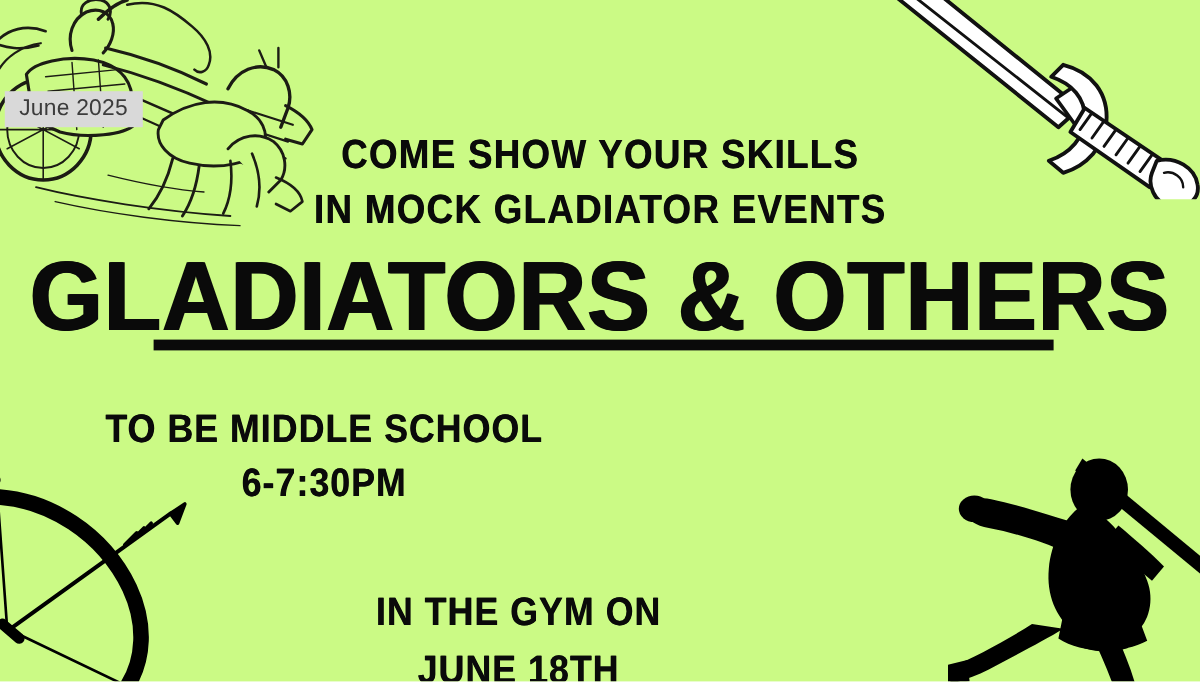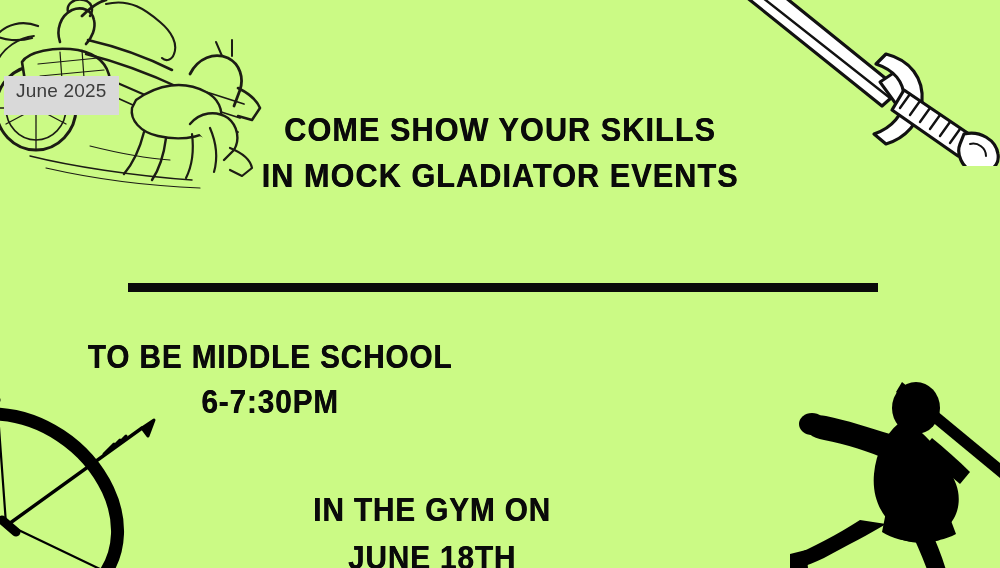--- a/index.html
+++ b/index.html
@@ -135,21 +135,21 @@
     text-transform: uppercase;
     transform: scaleX(0.9);
     text-shadow: 0.5px 0 0 #0a0a0a;
   }
 
   
   #date-badge {
     position: absolute;
     left: 4px;
     top: 76px;
-    padding: 4px 12px 14px 12px;
+    padding: 4px 12px 5px 12px;
     background: #d9d9d9;
     color: #3c3c3c;
     font-family: "Liberation Sans", sans-serif;
     font-size: 19px;
     line-height: 21px;
     font-weight: 400;
     letter-spacing: 0.2px;
     white-space: nowrap;
   }
 </style>
@@ -279,20 +279,23 @@
 
       <path d="M104 148 C118 156 138 158 152 152 L150 168 C132 174 112 170 100 162 Z"></path>
     </g>
   </svg>
 
   <div id="kicker-wrap">
     <span class="kicker-line">Come show your skills</span>
     <span class="kicker-line">in mock gladiator events</span>
   </div>
 
+  <div id="headline-wrap">
+    <span id="headline">Gladiators &amp; Others</span>
+  </div>
   <div id="headline-rule"></div>
 
   <div id="sessions">
     <div class="session-col" id="session-left">
       <span class="session-title">To be middle school</span>
       <span class="session-time">6-7:30PM</span>
     </div>
   </div>
 
   <div id="venue-wrap">

